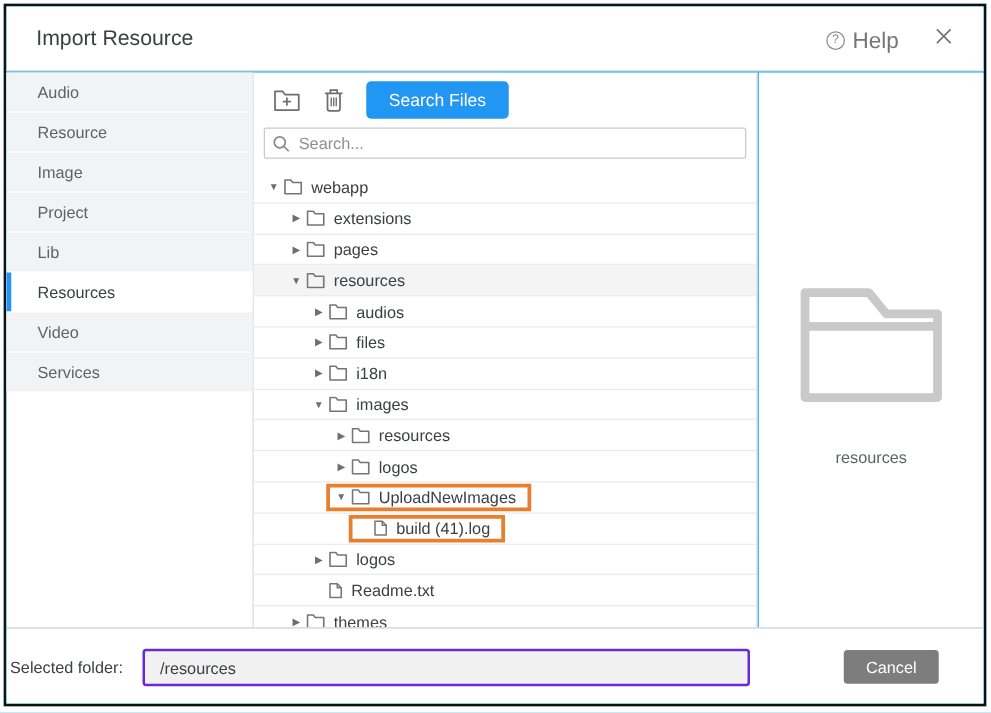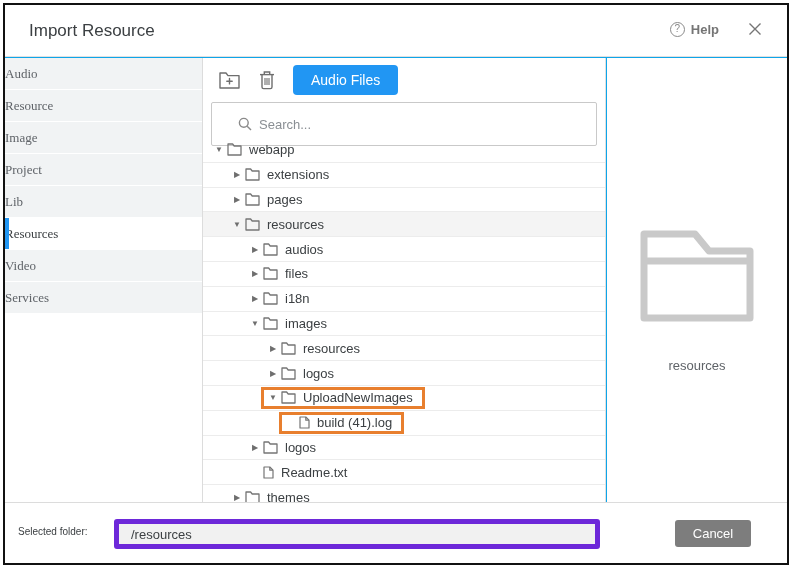--- a/index.html
+++ b/index.html
@@ -7,55 +7,55 @@
   .app {
     position:absolute; left:3px; top:3px; width:786px; height:562px;
     border:2px solid #111111; background:#0ea5e9; overflow:hidden;
   }
   
   .header { position:absolute; left:0; top:0; right:0; height:52px; border-bottom:1px solid #e0e0e0; background:#fff; }
   .title { position:absolute; left:24px; top:16px; font-size:17px; color:#3c4043; }
   .help { position:absolute; right:68px; top:17px; display:flex; align-items:center; gap:6px; cursor:pointer; }
   .help-circle { width:15px; height:15px; border:1.4px solid #8a8a8a; border-radius:50%; color:#8a8a8a;
     font-size:10px; line-height:12px; text-align:center; display:inline-block; }
-  .help-text { font-size:13px; color:#757575;font-weight:bold; }
+  .help-text { font-size:18px; color:#757575; }
   .close-btn { position:absolute; right:24px; top:16px; width:16px; height:16px; cursor:pointer; }
   
   .sidebar { position:absolute; left:0; top:53px; width:198px; bottom:61px; border-right:1px solid #dcdcdc; background:#fff; }
   .sb-item { position:relative; height:31px; margin-bottom:1px; background:#f1f3f4; display:flex; align-items:center;
-    font-size:13px; color:#5f6368; cursor:pointer;font-family:Liberation Serif, serif; }
+    padding-left:25px; font-size:13px; color:#5f6368; cursor:pointer; }
   .sb-item.sel { background:#ffffff; color:#3c4043; }
   .sb-item.sel::before { content:""; position:absolute; left:0; top:0; bottom:0; width:4px; background:var(--accent,#2196f3); }
   
   .main { position:absolute; left:198px; top:53px; width:403px; bottom:61px; background:#fff; border-right:1px solid #e0e0e0; }
   .toolbar { position:absolute; left:14px; top:7px; height:30px; display:flex; align-items:center; gap:14px; }
   .icon-btn { width:24px; height:24px; display:flex; align-items:center; justify-content:center; cursor:pointer; }
   .upload-btn { height:30px; padding:0 18px; background:var(--accent,#2196f3); color:#fff; font-size:14px;
     border:none; border-radius:4px; cursor:pointer; font-family:"Liberation Sans", sans-serif; }
-  .searchbox { position:absolute; left:8px; top:44px; width:386px; height:44px; border:1px solid #c9c9c9;
-    border-radius:2px; display:flex; align-items:center; padding-left:26px; gap:7px; background:#fff; }
+  .searchbox { position:absolute; left:8px; top:44px; width:386px; height:25px; border:1px solid #c9c9c9;
+    border-radius:2px; display:flex; align-items:center; padding-left:6px; gap:7px; background:#fff; }
   .searchbox input { border:none; outline:none; flex:1; font-size:13px; color:#3c4043; font-family:"Liberation Sans", sans-serif; }
   .searchbox input::placeholder { color:#8a8f94; }
   
   .tree { position:absolute; left:0; top:80px; right:0; bottom:0; overflow:hidden; }
   .trow { height:24.8px; display:flex; align-items:center; border-bottom:1px solid #ececec; cursor:pointer; padding-right:10px; }
   .trow.sel { background:#f4f4f4; }
   .arrow { width:16px; flex:none; text-align:center; font-size:8px; color:#6e6e6e; }
   .ticon { flex:none; display:flex; align-items:center; margin-right:7px; }
   .tlabel { font-size:13px; color:#3c4043; white-space:nowrap; }
   .hlbox { display:inline-flex; align-items:center; border:3px solid var(--orange,#e87f2e); padding:0 9px 0 1px; margin-left:-4px; height:22px; }
   
   .preview { position:absolute; left:602px; top:53px; right:0; bottom:61px; background:#fff; }
   .big-folder { position:absolute; left:50%; top:172px; transform:translateX(-50%); }
   .preview-label { position:absolute; left:0; right:0; top:300px; text-align:center; font-size:13px; color:#5f6368; }
   
   .footer { position:absolute; left:0; right:0; bottom:0; height:61px; border-top:1px solid #dcdcdc; background:#fff; }
-  .footer-label { position:absolute; left:13px; top:23px; font-size:10px; color:#3c4043; }
+  .footer-label { position:absolute; left:3px; top:23px; font-size:13px; color:#3c4043; }
   .path-input { position:absolute; left:109px; top:16px; width:486px; height:30px; background:#f1f1f1;
-    border:5px solid #6d28d9; border-radius:3px; padding-left:12px; font-size:13px; color:#3c4043;
+    border:2px solid #6d28d9; border-radius:3px; padding-left:12px; font-size:13px; color:#3c4043;
     font-family:"Liberation Sans", sans-serif; outline:none; }
   .cancel-btn { position:absolute; right:36px; top:17px; width:76px; height:27px; background:var(--gray-btn,#7d7d7d);
     color:#fff; font-size:13px; border:none; border-radius:3px; cursor:pointer; font-family:"Liberation Sans", sans-serif; }
 </style>
 </head>
 <body>
 
 <div class="app">
 
   <div class="header">
@@ -107,21 +107,21 @@
         </svg>
       </div>
       <div class="icon-btn">
         <svg width="16" height="19" viewBox="0 0 16 19" fill="none" stroke="#6e6e6e" stroke-width="1.4">
           <path d="M1 3.6 h14"></path>
           <path d="M5.3 3.4 V1 h5.4 v2.4"></path>
           <path d="M3 3.6 v12.4 a1.6 1.6 0 0 0 1.6 1.6 h6.8 a1.6 1.6 0 0 0 1.6 -1.6 V3.6"></path>
           <path d="M6 7 v7 M8 7 v7 M10 7 v7" stroke-width="1.1"></path>
         </svg>
       </div>
-      <button class="upload-btn">Audio Files</button>
+      <button class="upload-btn">Search Files</button>
     </div>
 
     <div class="searchbox">
       <svg width="14" height="14" viewBox="0 0 14 14" fill="none" stroke="#8a8a8a" stroke-width="1.4">
         <circle cx="5.8" cy="5.8" r="4.4"></circle>
           <path d="M9.2 9.2 L13 13"></path>
       </svg>
       <input type="text" placeholder="Search..." style="">
     </div>
 

